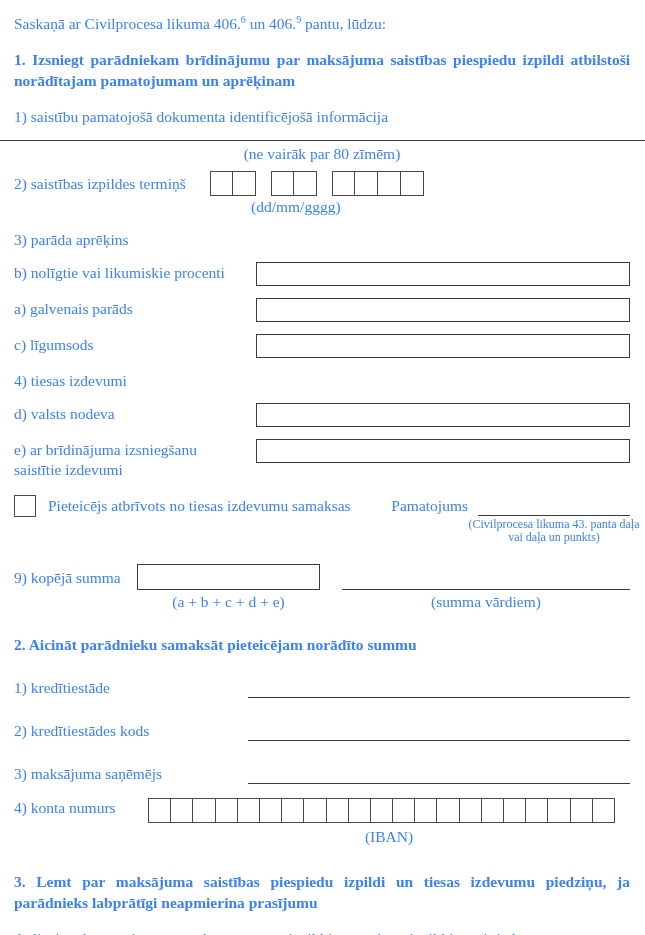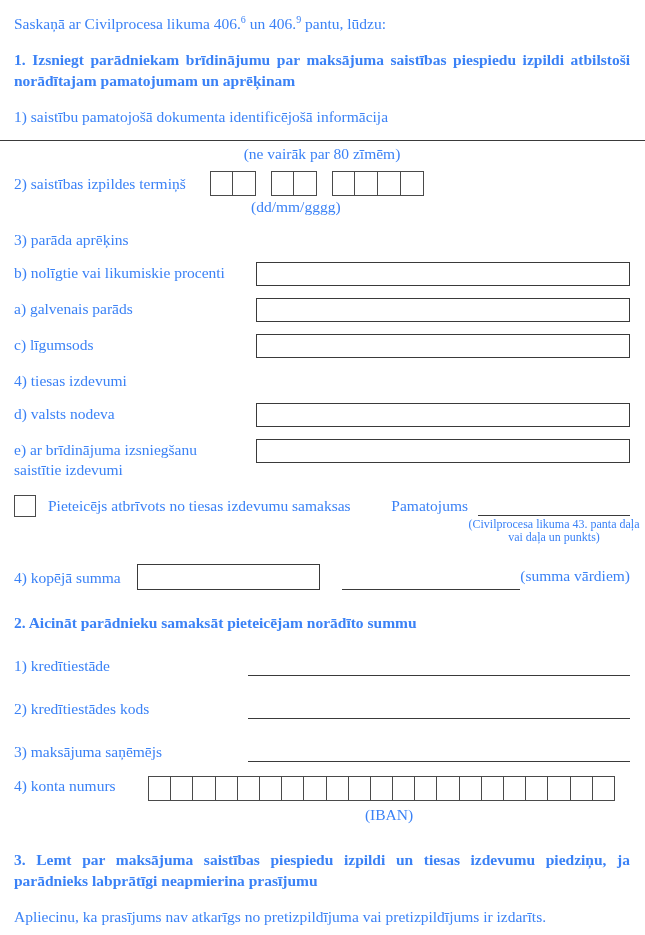--- a/index.html
+++ b/index.html
@@ -49,21 +49,21 @@
   .basis-col { width:152px; margin-left:10px; }
   .basis-line { height:21px; border-bottom:1px solid #3a3a3a; }
   .small-cap { font-size:12px; line-height:13px; text-align:center; width:172px; margin-left:-10px; margin-top:2px; }
 
   
   .sumrow { display:flex; align-items:stretch; margin-top:20px; }
   .sumrow .lbl5 { width:123px; padding-top:4px; }
   .sumbox-col { width:183px; }
   .sumbox { height:26px; border:1px solid #3a3a3a; background:#fff; }
   .sumbox-cap { text-align:center; margin-top:2px; }
-  .words-col { flex:1; margin-left:22px; display:flex; flex-direction:row;justify-content:flex-end; }
+  .words-col { flex:1; margin-left:22px; display:flex; flex-direction:column;justify-content:flex-end; }
   .words-line { flex:1; border-bottom:1px solid #3a3a3a; margin-bottom:0; }
   .words-cap { text-align:center; margin-top:2px; }
 
   
   .linerow { display:flex; align-items:flex-end; margin-top:19px; height:24px; }
   .linerow .lbl2 { width:234px; }
   .fill-line { flex:1; border-bottom:1px solid #3a3a3a; height:22px; }
 
   
   .ibanrow { display:flex; margin-top:14px; }
@@ -139,23 +139,24 @@
     <div class="basis">
       <span class="word">Pamatojums</span>
       <div class="basis-col">
         <div class="basis-line"></div>
         <div class="small-cap">(Civilprocesa likuma 43. panta daļa vai daļa un punkts)</div>
       </div>
     </div>
   </div>
 
   <div class="sumrow">
-    <span class="lbl5">4) kopējā summa</span>
+    <span class="lbl5">9) kopējā summa</span>
     <div class="sumbox-col">
       <div class="sumbox"></div>
+      <div class="sumbox-cap">(a + b + c + d + e)</div>
     </div>
     <div class="words-col">
       <div class="words-line"></div>
       <div class="words-cap">(summa vārdiem)</div>
     </div>
   </div>
 
   <p class="h" style="margin-top:22px;">2. Aicināt parādnieku samaksāt pieteicējam norādīto summu</p>
 
   <div class="linerow">

